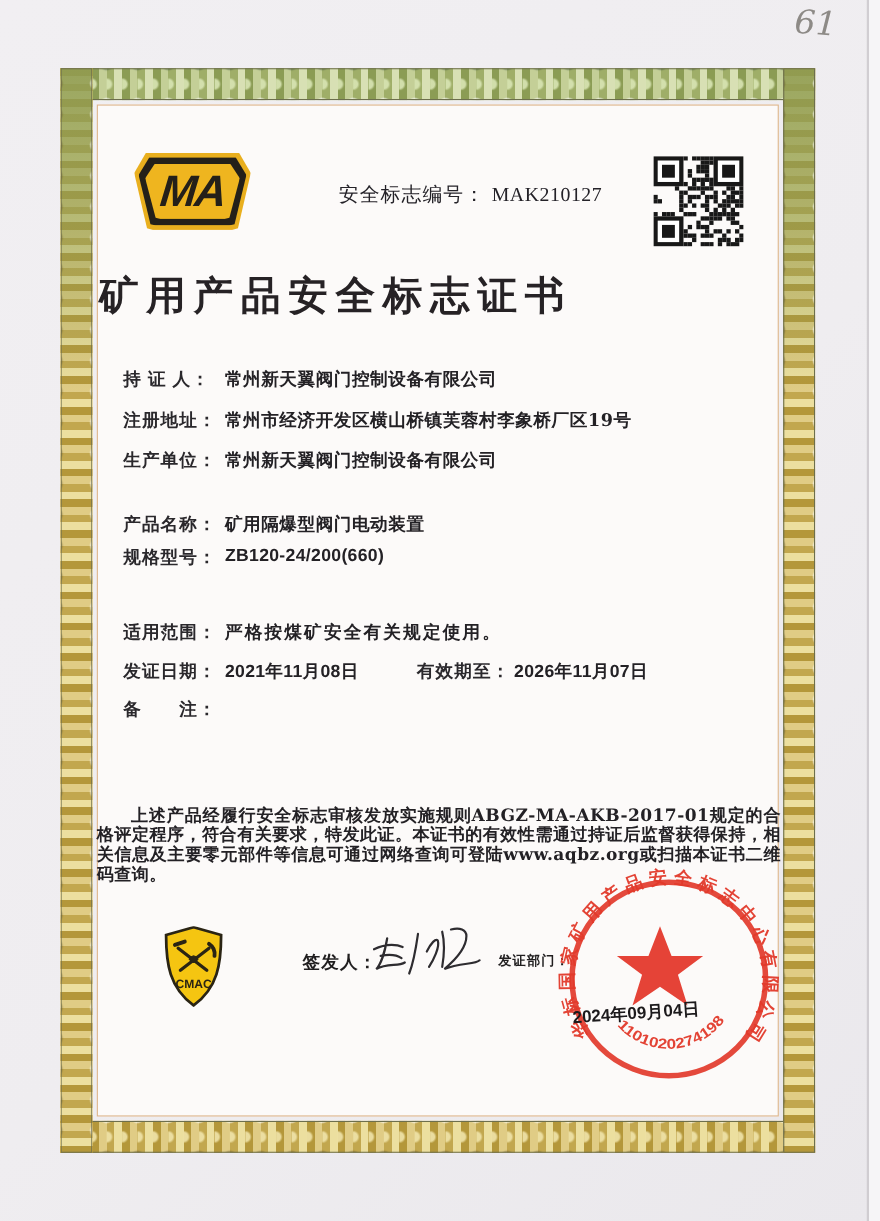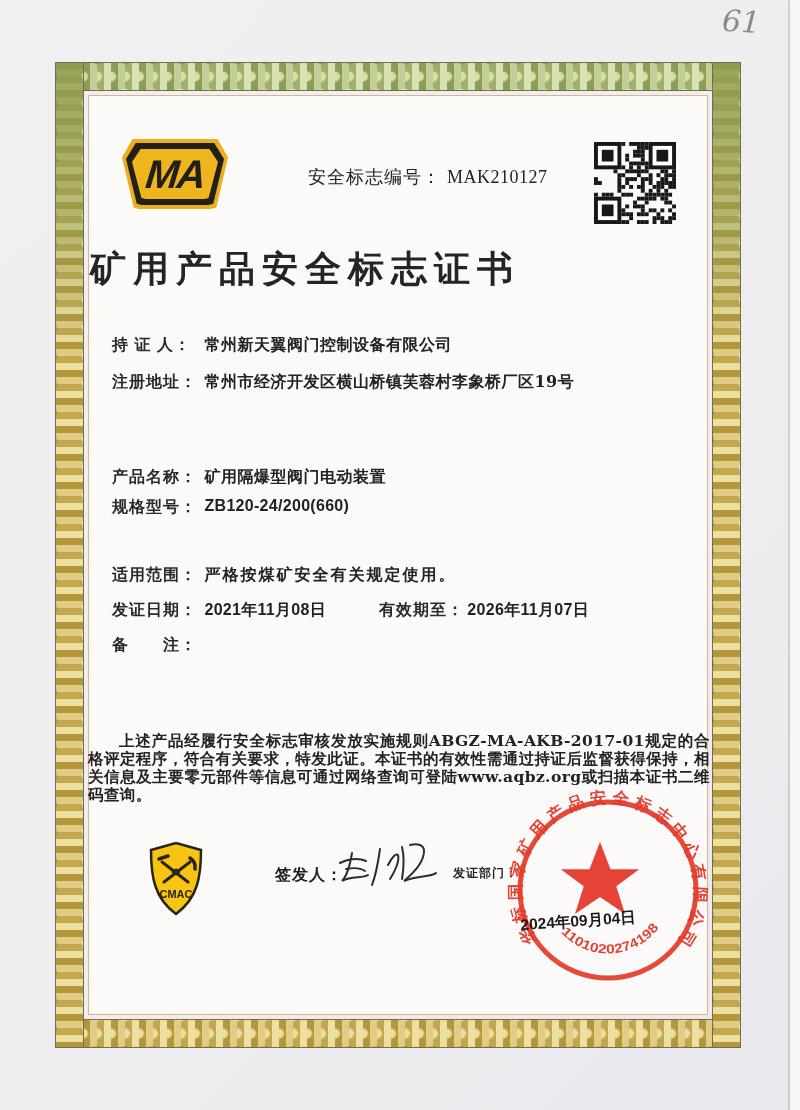--- a/index.html
+++ b/index.html
@@ -284,20 +284,24 @@
     <div class="abs title">矿用产品安全标志证书</div>
 
     <div class="row" style="top:238px">
       <span class="lbl" style="width:88px">持 证 人：</span>
       <span class="val serif">常州新天翼阀门控制设备有限公司</span>
     </div>
     <div class="row" style="top:275px">
       <span class="lbl" style="width:88px">注册地址：</span>
       <span class="val serif">常州市经济开发区横山桥镇芙蓉村李象桥厂区19号</span>
     </div>
+    <div class="row" style="top:312px">
+      <span class="lbl" style="width:88px">生产单位：</span>
+      <span class="val serif">常州新天翼阀门控制设备有限公司</span>
+    </div>
     <div class="row" style="top:370px">
       <span class="lbl" style="width:88px">产品名称：</span>
       <span class="val serif">矿用隔爆型阀门电动装置</span>
     </div>
     <div class="row" style="top:400px">
       <span class="lbl" style="width:88px">规格型号：</span>
       <span class="val mono-num">ZB120-24/200(660)</span>
     </div>
     <div class="row" style="top:468px">
       <span class="lbl" style="width:88px">适用范围：</span>

